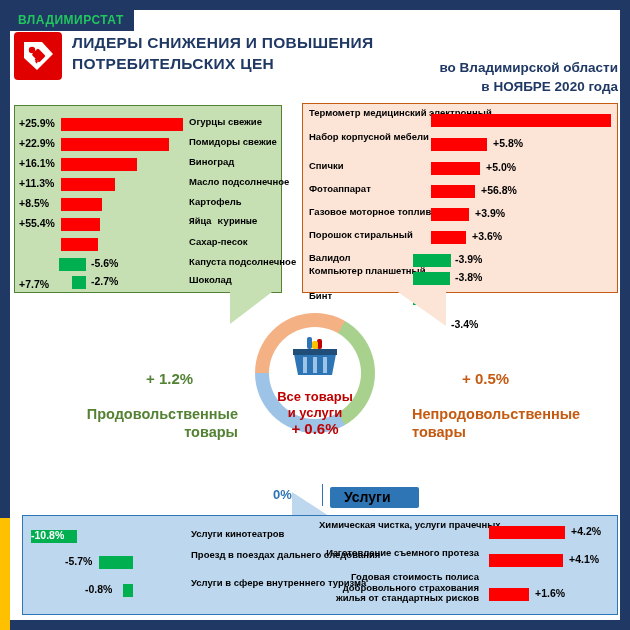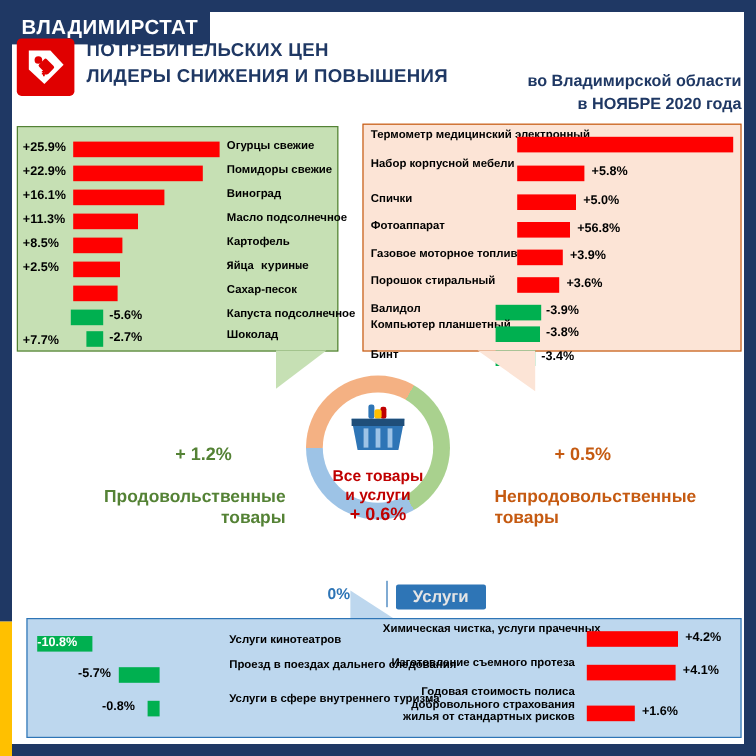--- a/index.html
+++ b/index.html
@@ -16,22 +16,22 @@
   
   .top-bar { position:absolute; left:0; top:0; width:630px; height:10px; background:#1f3864; }
   .left-bar-top { position:absolute; left:0; top:10px; width:10px; height:508px; background:#1f3864; }
   .left-bar-bottom { position:absolute; left:0; top:518px; width:10px; height:112px; background:#ffc000; }
   .right-bar { position:absolute; right:0; top:10px; width:10px; height:620px; background:#1f3864; }
   .bottom-bar { position:absolute; left:10px; bottom:0; width:610px; height:10px; background:#1f3864; }
 
   
   .org-badge {
     position:absolute; left:10px; top:10px;
-    background:#1f3864; color:#ffffff;
-    font-size:17px; font-weight:bold; letter-spacing:.5px;
+    background:#1f3864; color:#22c55e;
+    font-size:12px; font-weight:bold; letter-spacing:.5px;
     padding:3px 10px 4px 8px;
   }
   .logo {
     position:absolute; left:14px; top:32px;
     width:48px; height:48px; background:#e00000;
     border-radius:4px;
   }
   .logo svg { position:absolute; left:6px; top:6px; }
 
   .title-main {
@@ -96,22 +96,22 @@
   .wing-left { left:146px; top:370px; color:#548235; }
   .wing-right { left:462px; top:370px; color:#c55a11; }
   .wing-bottom { left:273px; top:487px; color:#2e75b6; font-size:13px; }
 
   .cat {
     position:absolute; font-size:14.5px; font-weight:bold; line-height:18px;
   }
   .cat-left { left:8px; top:405px; width:230px; text-align:right; color:#548235; }
   .cat-right { left:412px; top:405px; width:210px; text-align:left; color:#c55a11; }
   .cat-bottom {
-    position:absolute; left:330px; top:487px; color:#e5e5e5; background:#2e75b6;
-    font-size:14px; font-weight:bold; padding:2px 14px 3px 14px; border-radius:2px;
+    position:absolute; left:330px; top:487px; color:#000000; background:#2e75b6;
+    font-size:14px; font-weight:bold; padding:2px 28px 3px 14px; border-radius:2px;
   }
   .divider-v { position:absolute; left:322px; top:484px; width:1px; height:22px; background:#2e75b6; }
 </style>
 </head>
 <body>
 
 <div id="root">
 
   <div class="top-bar"></div>
   <div class="left-bar-top"></div>
@@ -124,22 +124,22 @@
   <div class="logo">
     <svg width="36" height="36" viewBox="0 0 36 36">
       <path d="M4 4 L22 4 L33 16 L17 32 L4 20 Z" fill="#ffffff"></path>
       <circle cx="12" cy="12" r="3.2" fill="#e00000"></circle>
       <rect x="13.5" y="13" width="11" height="9" rx="1.5" fill="#e00000" transform="rotate(45 19 17)"></rect>
       <text x="15" y="25" font-size="11" font-family="Liberation Serif, serif" fill="#e00000" font-weight="bold">₽</text>
     </svg>
   </div>
 
   <div class="title-main">
+    <div>ЛИДЕРЫ  СНИЖЕНИЯ  И  ПОВЫШЕНИЯ</div>
     <div>ПОТРЕБИТЕЛЬСКИХ  ЦЕН</div>
-    <div>ЛИДЕРЫ  СНИЖЕНИЯ  И  ПОВЫШЕНИЯ</div>
   </div>
 
   <div class="title-right">
     <div>во Владимирской области</div>
     <div>в НОЯБРЕ 2020 года</div>
   </div>
 
   <div class="bubble bubble-green" style="left:14px; top:105px; width:268px; height:188px;">
     <div class="rows">
       <div class="row" style="top:12px; left:0;">
@@ -161,21 +161,21 @@
         <div class="pct" style="left:4px;">+11.3%</div>
         <div class="bar bar-red" style="left:46px; width:54px;"></div>
         <div class="lbl" style="left:174px;">Масло подсолнечное</div>
       </div>
       <div class="row" style="top:92px; left:0;">
         <div class="pct" style="left:4px;">+8.5%</div>
         <div class="bar bar-red" style="left:46px; width:41px;"></div>
         <div class="lbl" style="left:174px;">Картофель</div>
       </div>
       <div class="row" style="top:112px; left:0;">
-        <div class="pct" style="left:4px;">+2.5%</div>
+        <div class="pct" style="left:4px;">+55.4%</div>
         <div class="bar bar-red" style="left:46px; width:39px;"></div>
         <div class="lbl" style="left:174px;font-family:Liberation Mono, monospace;">Яйца куриные</div>
       </div>
       <div class="row" style="top:132px; left:0;">
         <div class="pct" style="left:4px;margin-top:41px;">+7.7%</div>
         <div class="bar bar-red" style="left:46px; width:37px;"></div>
         <div class="lbl" style="left:174px;">Сахар-песок</div>
       </div>
       <div class="row" style="top:152px; left:0;">
         <div class="bar bar-green" style="left:44px; width:27px;"></div>
@@ -229,21 +229,21 @@
         <div class="pct" style="left:152px;">-3.9%</div>
       </div>
       <div class="row" style="top:168px; left:0;">
         <div class="lbl two" style="left:6px; width:100px;">Компьютер планшетный</div>
         <div class="bar bar-green" style="left:110px; width:37px;"></div>
         <div class="pct" style="left:152px;">-3.8%</div>
       </div>
       <div class="row" style="top:188px; left:0;">
         <div class="lbl" style="left:6px;">Бинт</div>
         <div class="bar bar-green" style="left:110px; width:33px;"></div>
-        <div class="pct" style="left:148px;">-3.4%</div>
+        <div class="pct" style="left:148px;margin-top:27px;">-3.4%</div>
       </div>
     </div>
   </div>
   <div class="tail" style="left:398px; top:292px; border-left:48px solid transparent; border-right:0 solid transparent; border-top:34px solid #fce4d6;"></div>
 
   <div class="ring-wrap">
     <div class="ring"></div>
     <div class="ring-hole"></div>
     <div class="basket">
       <svg width="52" height="44" viewBox="0 0 52 44">

